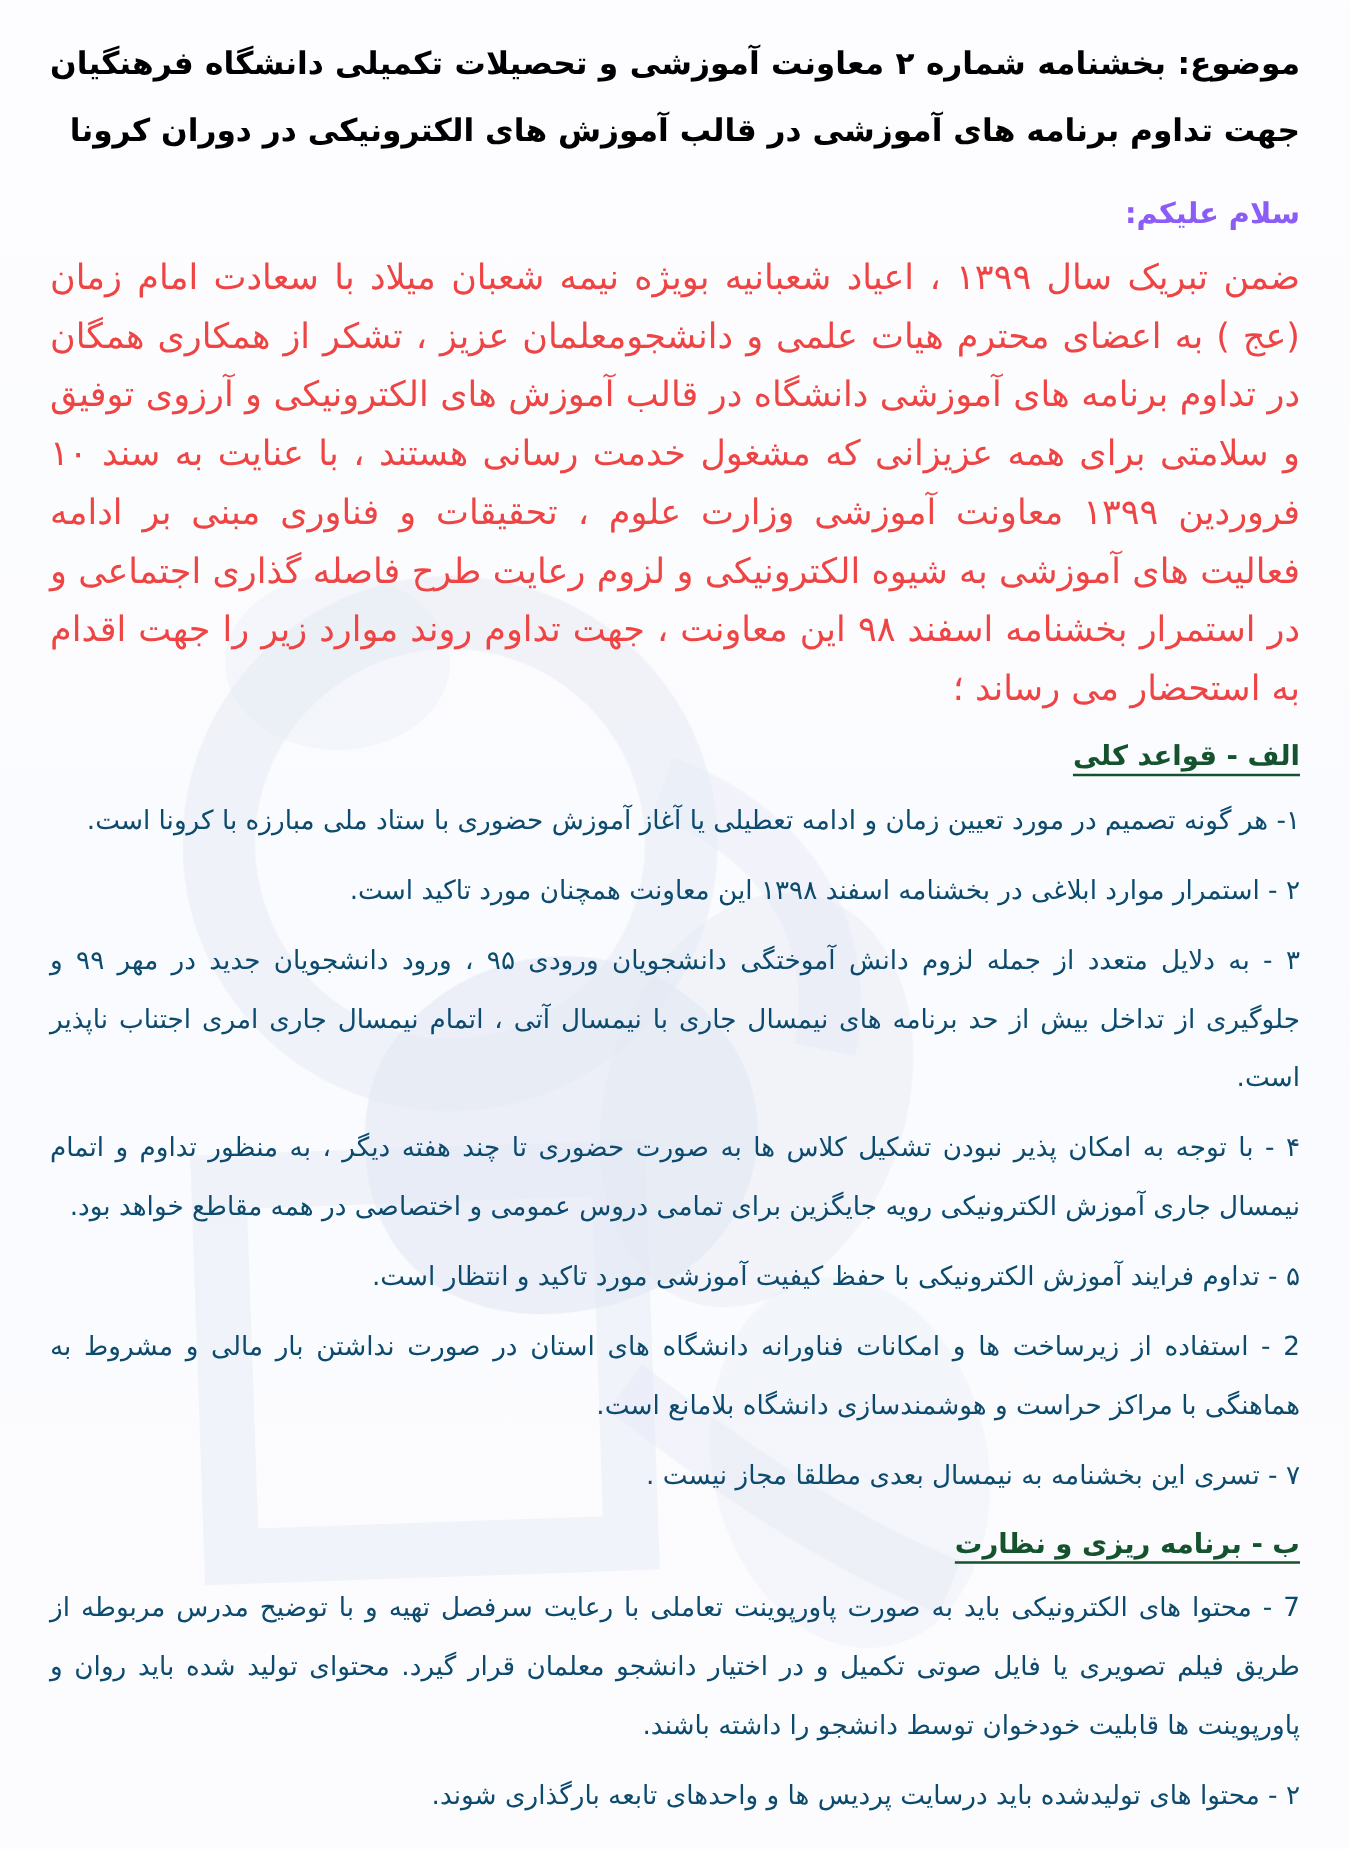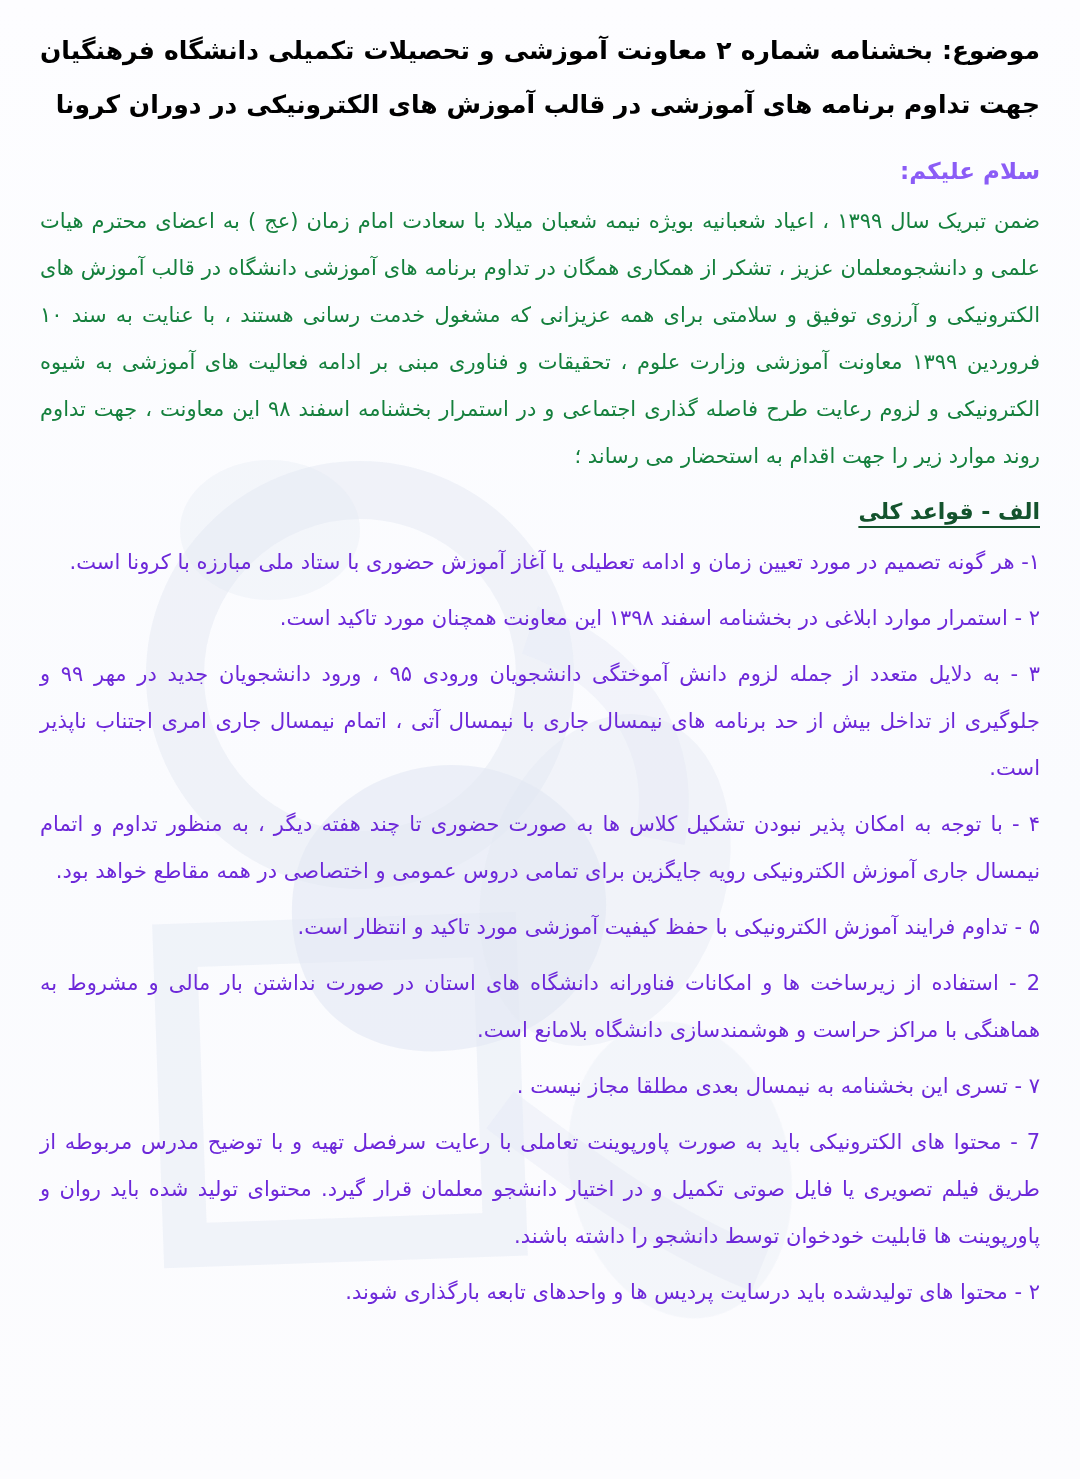--- a/index.html
+++ b/index.html
@@ -39,42 +39,42 @@
     margin: 0 0 6px 0;
   }
   .greeting {
     font-size: 23px;
     font-weight: bold;
     color: #8b5cf6;
     margin: 22px 0 6px 0;
     line-height: 34px;
   }
   .body-par {
-    font-size: 21px;
+    font-size: 28px;
     line-height: 47px;
     text-align: justify;
     margin: 10px 0 8px 0;
-    color: #15803d;
+    color: #ef4444;
   }
   .section-heading {
     font-size: 22px;
     font-weight: bold;
     color: #14532d;
     line-height: 36px;
     margin: 14px 0 4px 0;
     text-decoration: underline;
     text-underline-offset: 7px;
     text-decoration-thickness: 2px;
   }
   .item {
     font-size: 21px;
     line-height: 47px;
     text-align: justify;
     margin: 9px 0;
-    color: #6d28d9;
+    color: #0c4a6e;
   }
 </style>
 </head>
 <body>
 
 <svg class="watermark" viewBox="0 0 760 920" xmlns="http://www.w3.org/2000/svg" aria-hidden="true">
   <g fill="none" stroke="#e2e7f3" opacity="0.85">
     <circle cx="300" cy="265" r="185" stroke-width="58" opacity="0.55"></circle>
     <path d="M 470 220 C 560 250, 620 330, 600 430" stroke-width="50" opacity="0.4"></path>
     <rect x="120" y="530" width="320" height="300" stroke-width="44" opacity="0.5" transform="rotate(-2 280 680)"></rect>
@@ -99,17 +99,18 @@
   <h2 class="section-heading">الف - قواعد کلی</h2>
 
   <p class="item">۱- هر گونه تصمیم در مورد تعیین زمان و ادامه تعطیلی یا آغاز آموزش حضوری با ستاد ملی مبارزه با کرونا است.</p>
   <p class="item">۲ - استمرار موارد ابلاغی در بخشنامه اسفند ۱۳۹۸  این معاونت همچنان مورد تاکید است.</p>
   <p class="item">۳ - به دلایل متعدد از جمله لزوم دانش آموختگی دانشجویان ورودی ۹۵ ، ورود دانشجویان جدید در مهر ۹۹ و جلوگیری از تداخل بیش از حد برنامه های نیمسال جاری با نیمسال آتی ، اتمام نیمسال جاری امری اجتناب ناپذیر است.</p>
   <p class="item">۴ - با توجه به امکان پذیر نبودن تشکیل کلاس ها به صورت حضوری تا چند هفته دیگر ، به منظور تداوم و اتمام نیمسال جاری آموزش الکترونیکی رویه جایگزین برای تمامی دروس عمومی و اختصاصی در همه مقاطع خواهد بود.</p>
   <p class="item">۵ - تداوم فرایند آموزش الکترونیکی با حفظ کیفیت آموزشی مورد تاکید و انتظار است.</p>
   <p class="item">2 -  استفاده از زیرساخت ها و امکانات فناورانه دانشگاه های استان در صورت نداشتن بار مالی و مشروط به هماهنگی با مراکز حراست و هوشمندسازی دانشگاه بلامانع است.</p>
   <p class="item">۷ - تسری این بخشنامه به نیمسال بعدی مطلقا مجاز نیست .</p>
 
+  <h2 class="section-heading">ب - برنامه ریزی و نظارت</h2>
 
   <p class="item">7 - محتوا های الکترونیکی باید به صورت پاورپوینت  تعاملی  با رعایت سرفصل تهیه و با توضیح مدرس مربوطه از طریق فیلم تصویری یا فایل صوتی تکمیل  و در اختیار دانشجو معلمان قرار گیرد. محتوای تولید شده باید روان و پاورپوینت ها  قابلیت خودخوان توسط دانشجو را داشته باشند.</p>
   <p class="item">۲ - محتوا های تولیدشده  باید درسایت پردیس ها و واحدهای تابعه بارگذاری شوند.</p>
 
 </div>
 
 </body></html>

